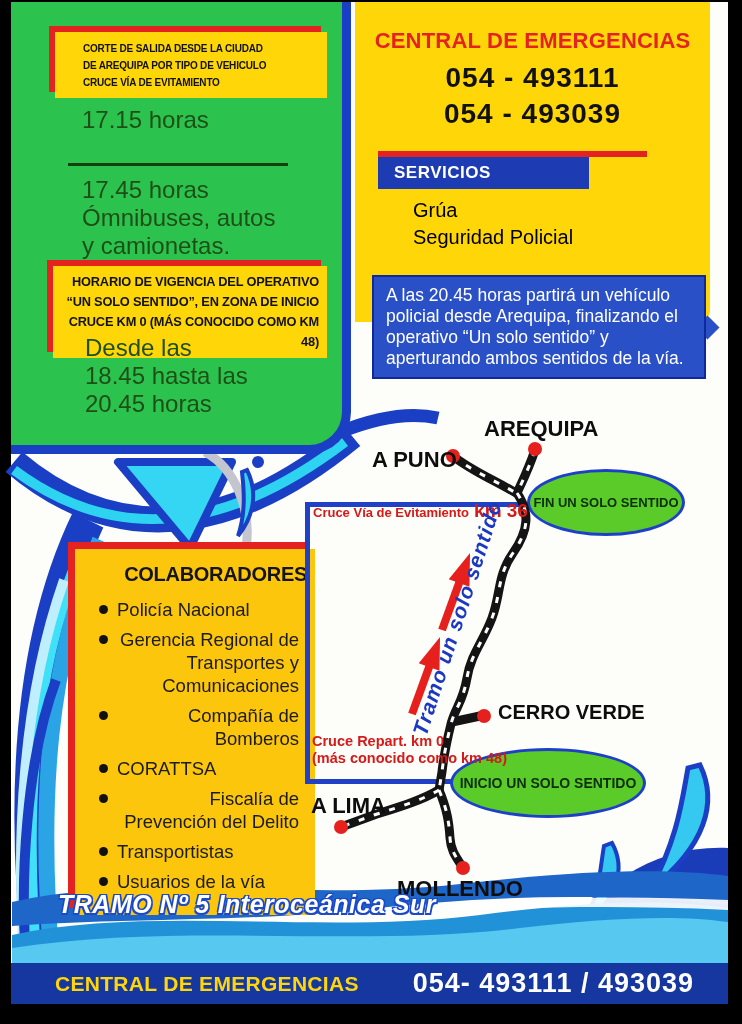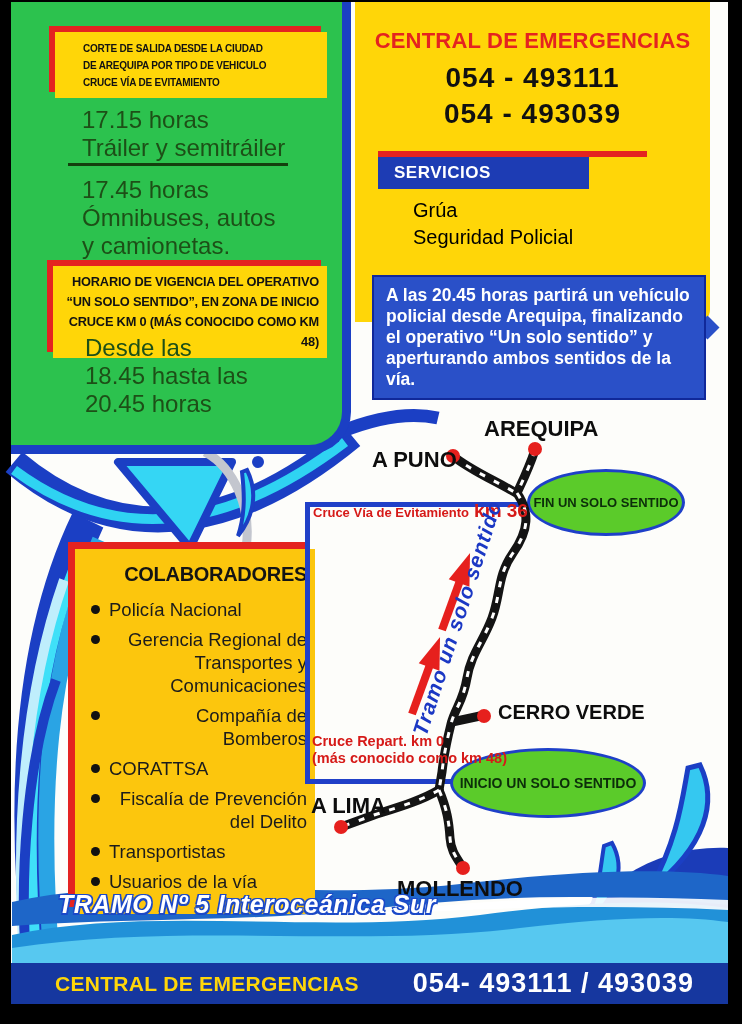--- a/index.html
+++ b/index.html
@@ -29,28 +29,28 @@
   .yp-phone{position:absolute;left:0;right:0;text-align:center;color:#111;font-size:28px;font-weight:700;letter-spacing:1px;}
   .yp-phone1{top:60px;} .yp-phone2{top:96px;}
   .svc-red{position:absolute;left:23px;top:149px;width:269px;height:6px;background:#e42320;}
   .svc-bar{position:absolute;left:23px;top:155px;width:211px;height:32px;background:#1d3cb4;
     display:flex;align-items:center;padding-left:16px;box-sizing:border-box;}
   .svc-bar span{color:#fff;font-size:17px;font-weight:700;letter-spacing:.5px;}
   .svc-item{position:absolute;left:58px;color:#000000;font-size:20px;}
   .svc1{top:197px;} .svc2{top:224px;}
   
   .notice{position:absolute;left:372px;top:275px;width:306px;background:#2a50c8;border:2px solid #10289a;
-    padding:8px 12px;color:#fff;font-size:17.5px;line-height:21px;z-index:3;font-weight:bold;}
+    padding:8px 12px;color:#fff;font-size:17.5px;line-height:21px;z-index:3;}
   .notice-tail{position:absolute;left:699px;top:319px;width:17px;height:17px;background:#2a50c8;
     transform:rotate(45deg);z-index:2;}
   
   .collab{position:absolute;left:75px;top:549px;width:216px;background:#fcc60d;
     box-shadow:-7px -7px 0 #e42320;padding:14px 8px 14px 16px;z-index:3;text-align:right;}
   .collab-title{font-size:20px;font-weight:700;color:#141414;margin-bottom:12px;letter-spacing:-0.3px;}
-  .collab ul{list-style:none;margin:0;padding:0;}
+  .collab ul{list-style:none;margin:8px;padding:0;}
   .collab li{display:flex;gap:9px;margin-bottom:7px;font-size:18.5px;line-height:23px;color:#1c1c1c;}
   .bullet{width:9px;height:9px;border-radius:50%;background:#111;margin-top:7px;flex:none;}
   
   .map-rect{position:absolute;left:305px;top:502px;width:262px;height:272px;z-index:3;
     border-left:5px solid #2040c8;border-top:5px solid #2040c8;border-bottom:5px solid #2040c8;}
   .badge{position:absolute;display:flex;align-items:center;justify-content:center;border-radius:50%;
     background:#5bcb2a;border:3px solid #1e40c8;color:#0c2e0a;font-weight:700;text-align:left;z-index:4;}
   .badge-fin{left:527px;top:469px;width:152px;height:61px;font-size:13px;}
   .badge-inicio{left:450px;top:748px;width:190px;height:64px;font-size:14px;}
   .roads{position:absolute;left:0;top:0;z-index:5;pointer-events:none;}
@@ -112,21 +112,20 @@
   </svg>
 
   <div class="green-panel"></div>
   <div class="ybox box1">
     <span>CORTE DE SALIDA DESDE LA CIUDAD</span>
     <span>DE AREQUIPA POR TIPO DE VEHICULO</span>
     <span>CRUCE VÍA DE EVITAMIENTO</span>
   </div>
   <div class="gp-text sched1">
     <span>17.15 horas</span>
-    <span>Tráiler y semitráiler</span>
   </div>
   <div class="divider"></div>
   <div class="gp-text sched2">
     <span>17.45 horas</span>
     <span>Ómnibuses, autos</span>
     <span>y camionetas.</span>
   </div>
   <div class="ybox box2">
     <span>HORARIO DE VIGENCIA DEL OPERATIVO</span>
     <span>“UN SOLO SENTIDO”, EN ZONA DE INICIO</span>

